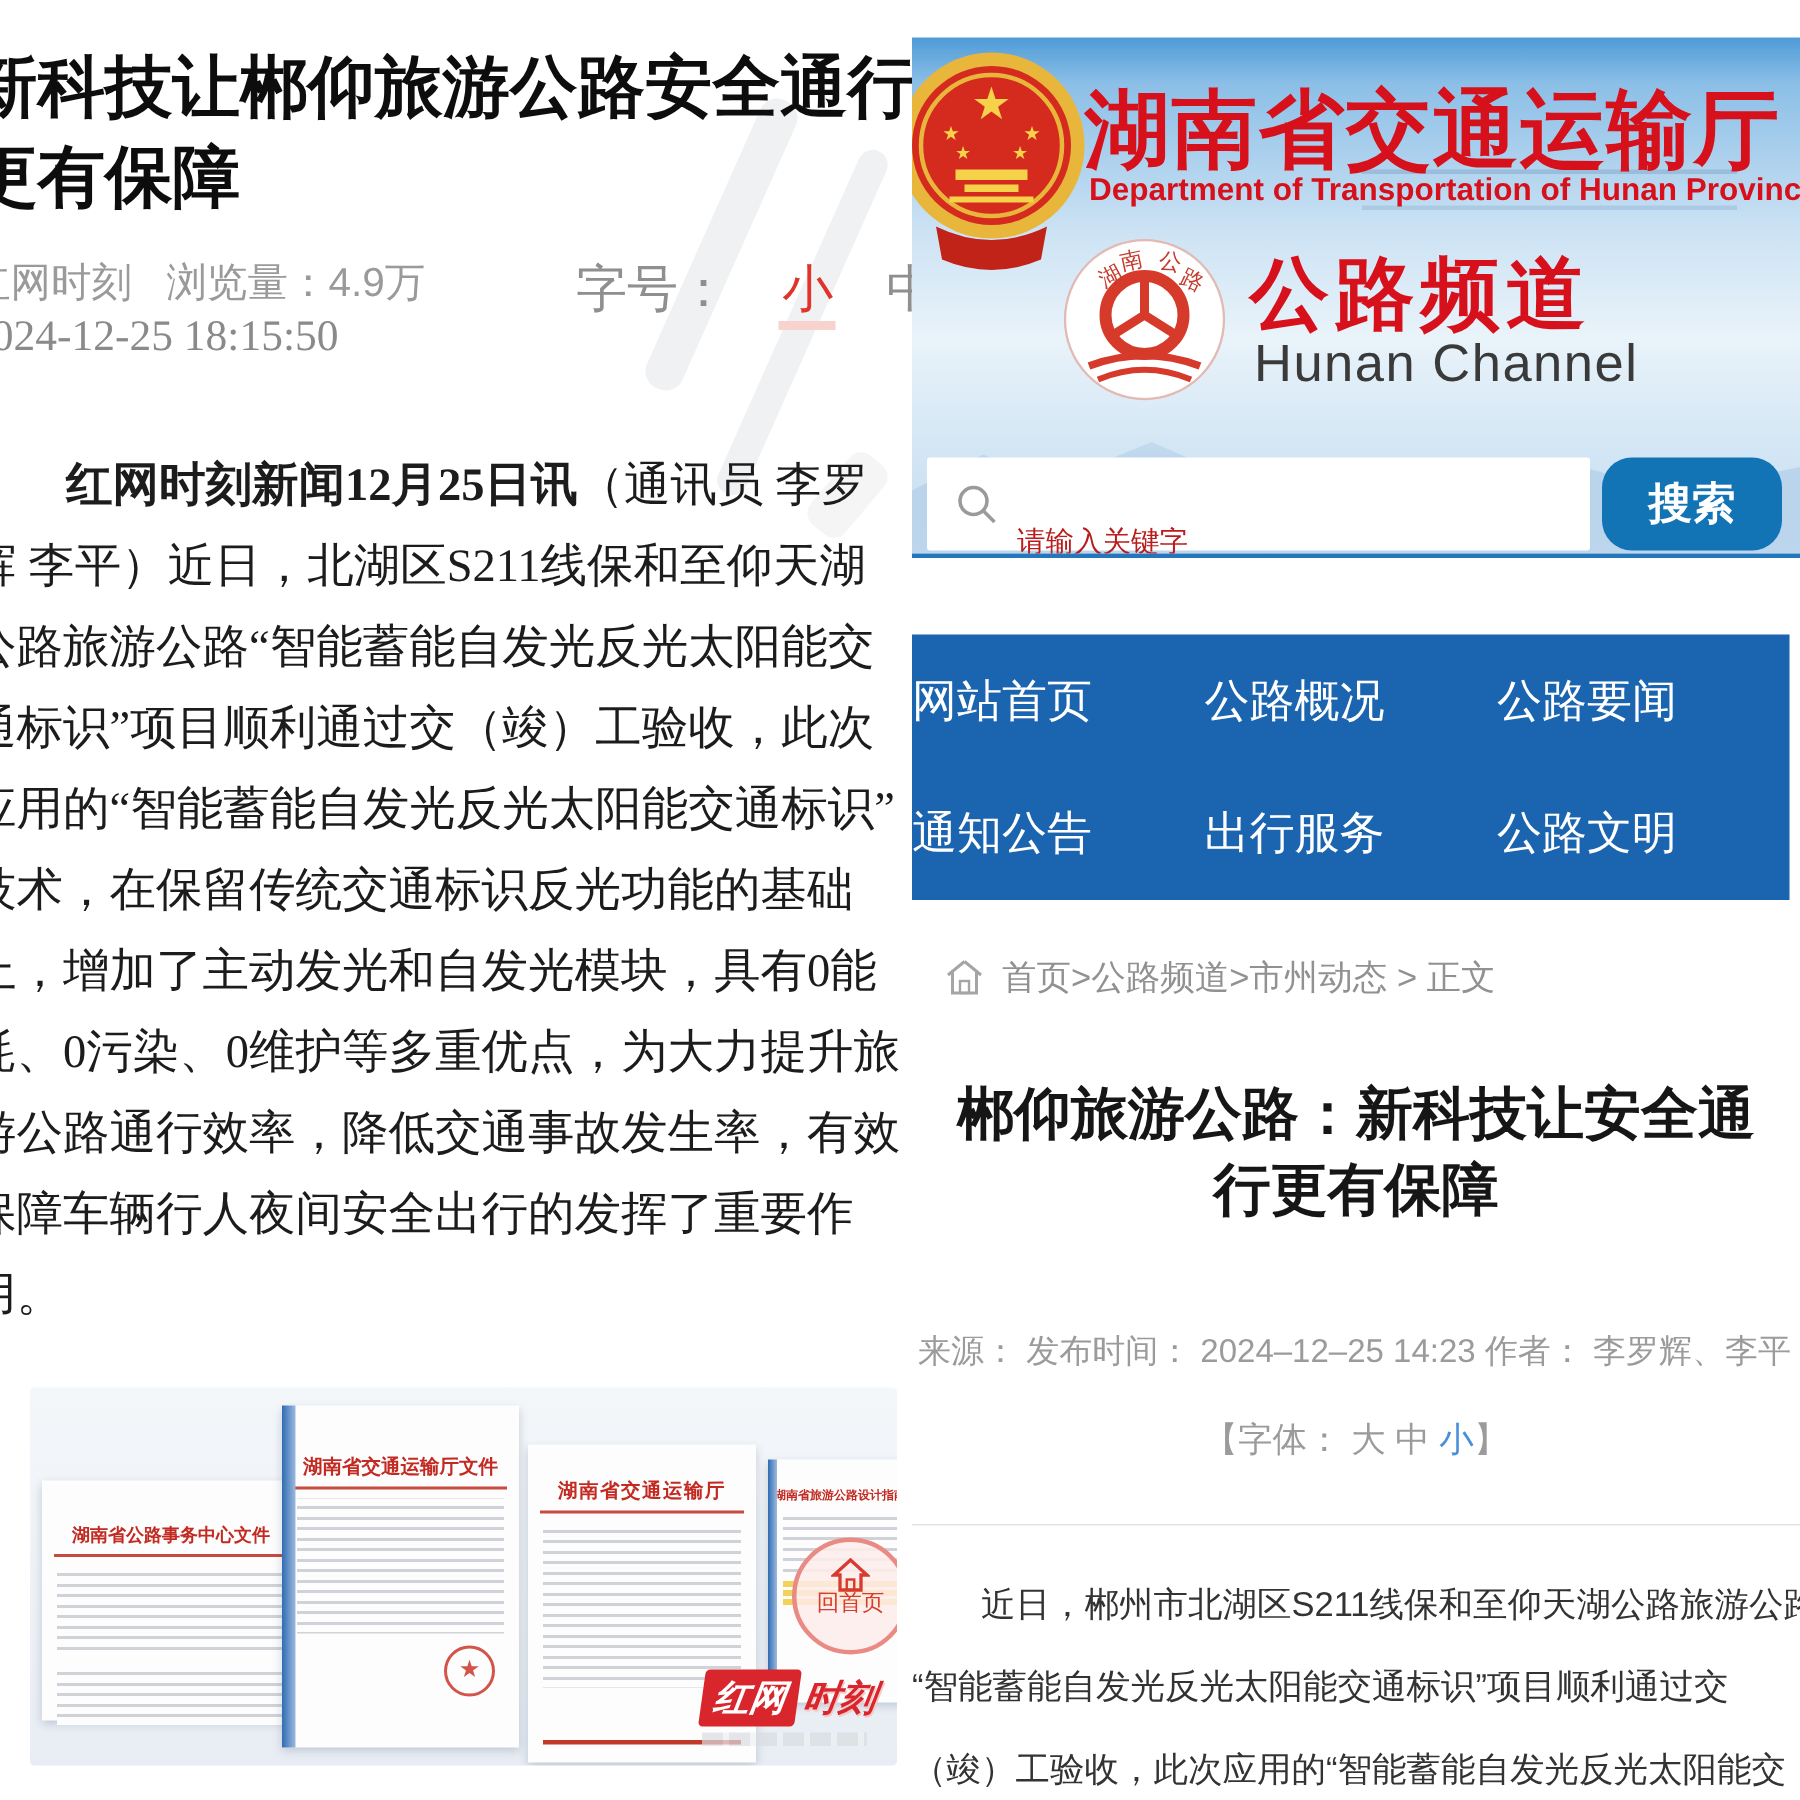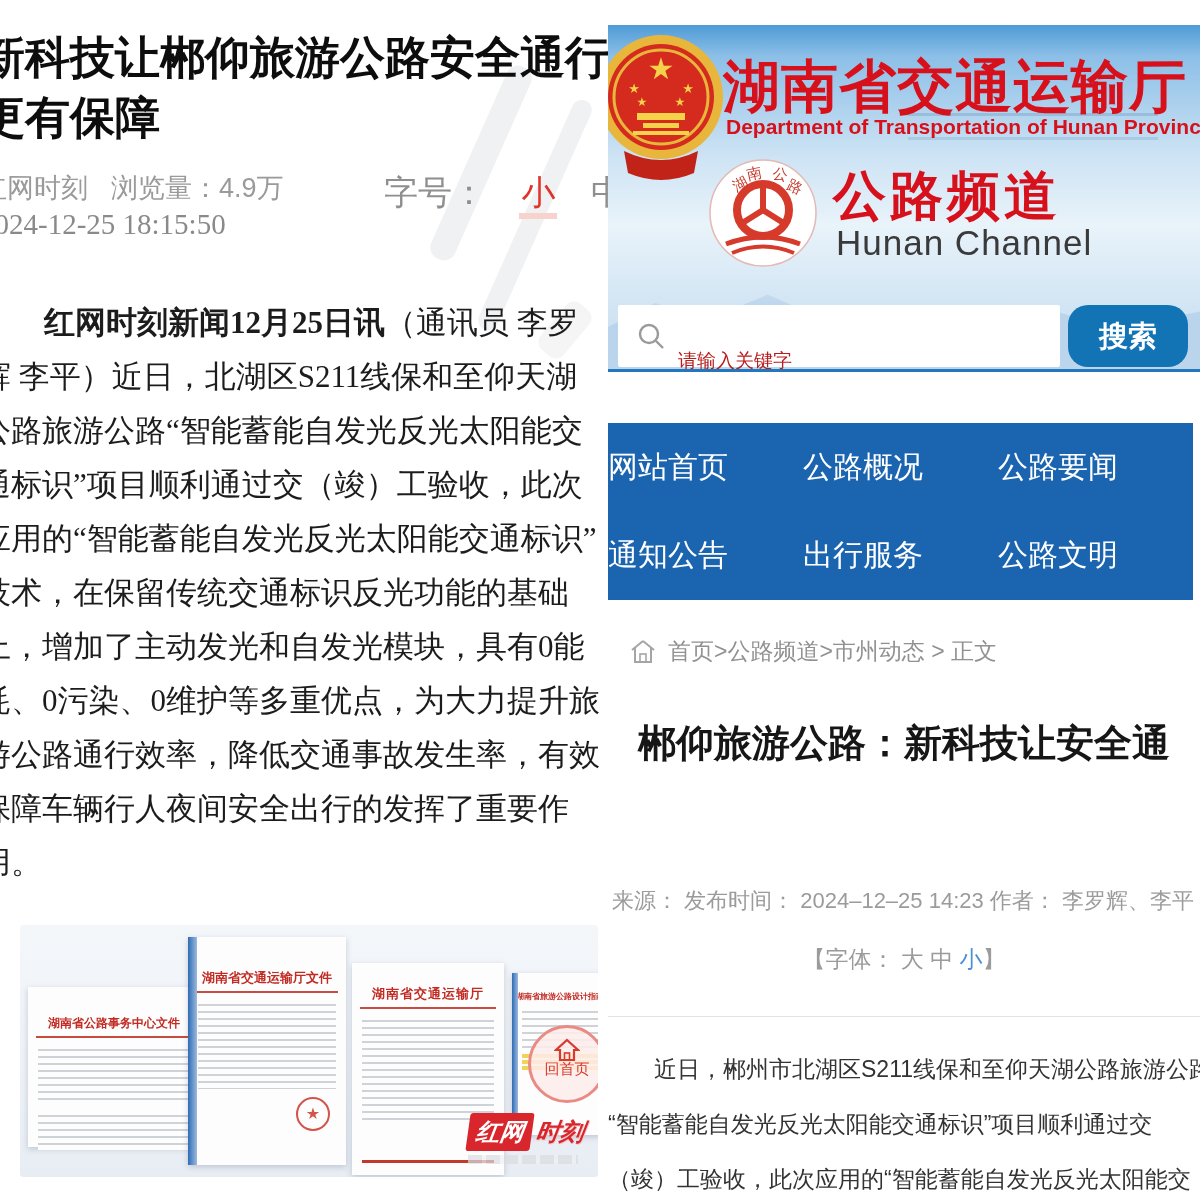--- a/index.html
+++ b/index.html
@@ -278,20 +278,21 @@
     <div class="crumb">
       <svg width="26" height="25" viewBox="0 0 26 25">
         <path d="M13 2 L24 11 M13 2 L2 11 M5 9 V23 H21 V9" fill="none" stroke="#a5a5a5" stroke-width="2"></path>
         <rect x="10" y="15" width="6" height="8" fill="none" stroke="#a5a5a5" stroke-width="1.6"></rect>
       </svg>
       <span>首页&gt;公路频道&gt;市州动态 &gt; 正文</span>
     </div>
 
     <div class="art-title">
       <div>郴仰旅游公路：新科技让安全通</div>
+      <div>行更有保障</div>
     </div>
 
     <div class="art-meta">来源：   发布时间： 2024–12–25 14:23 作者： 李罗辉、李平</div>
 
     <div class="art-sizer">
       <span>【字体： 大 中 </span><span class="active">小</span><span>】</span>
     </div>
 
     <div class="art-divider"></div>
 

